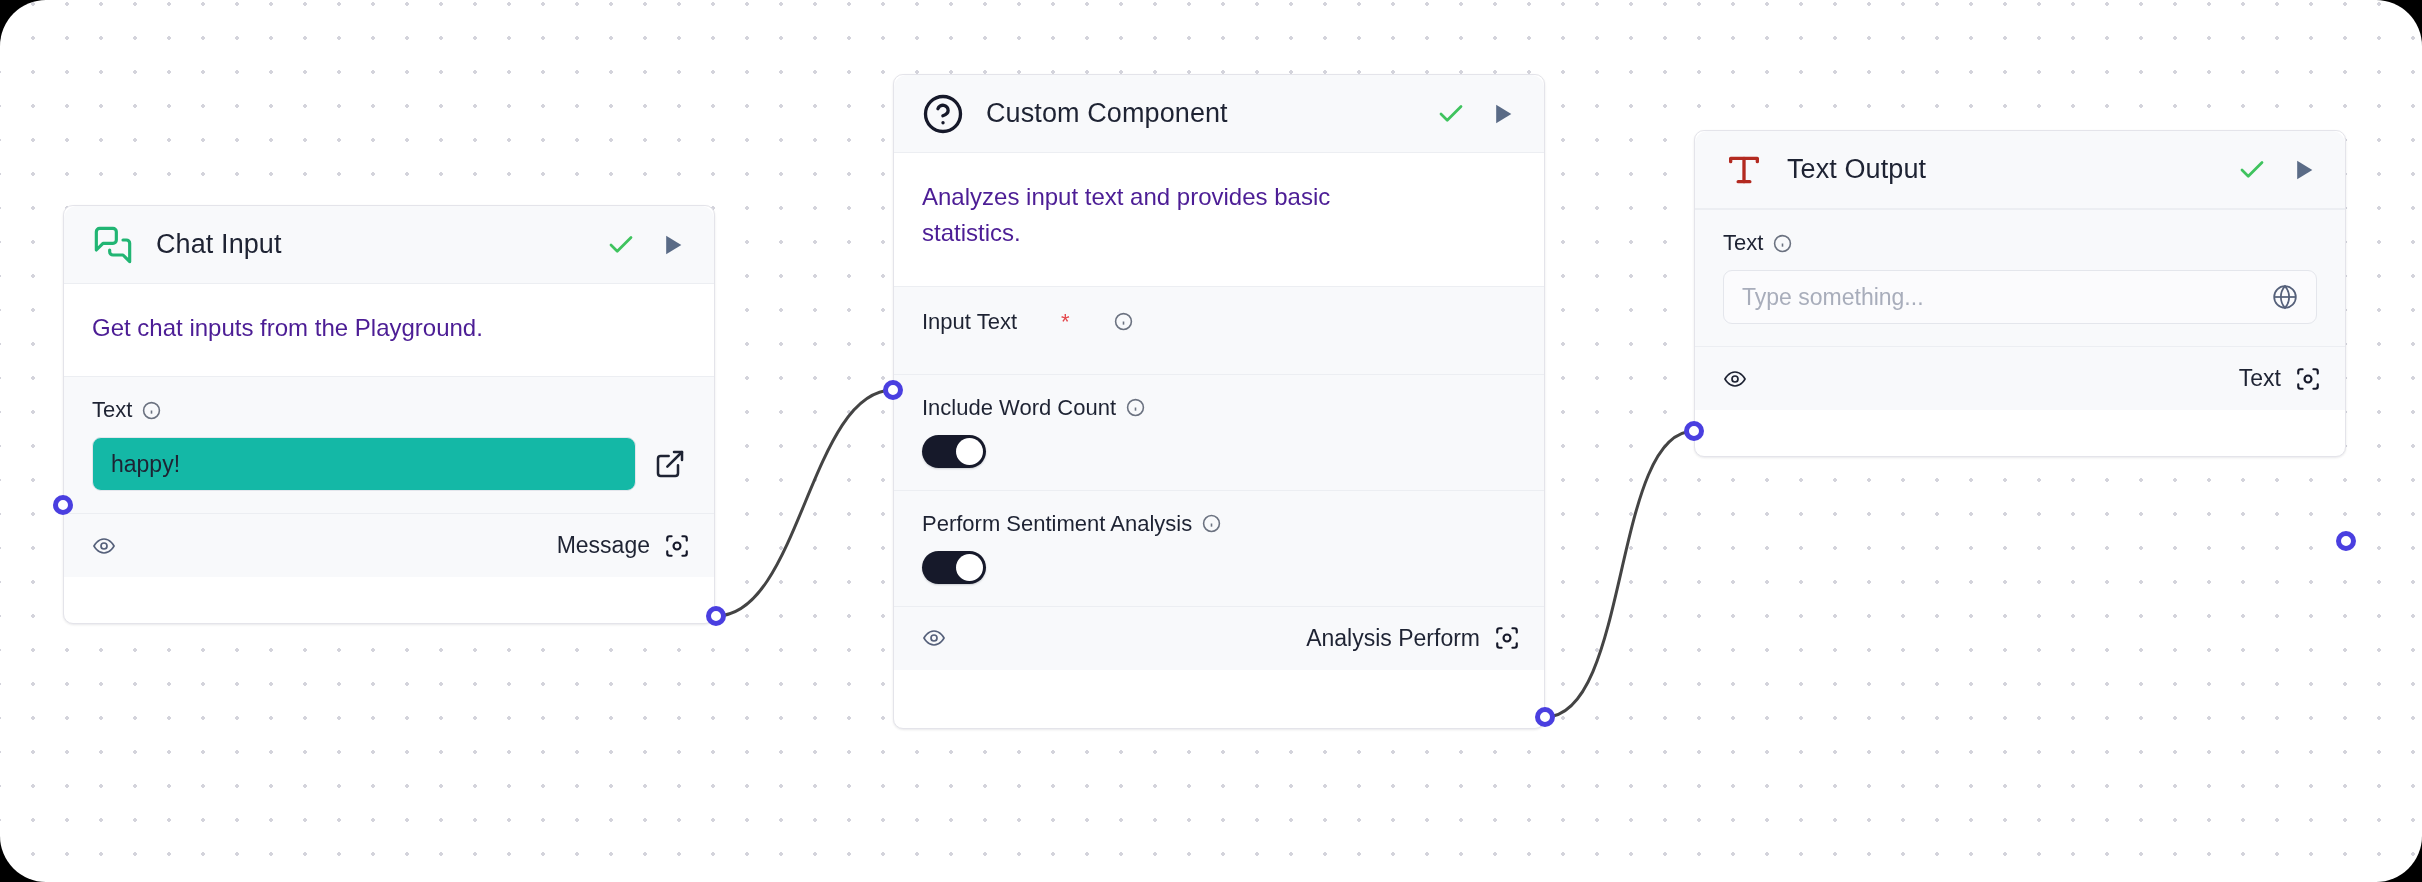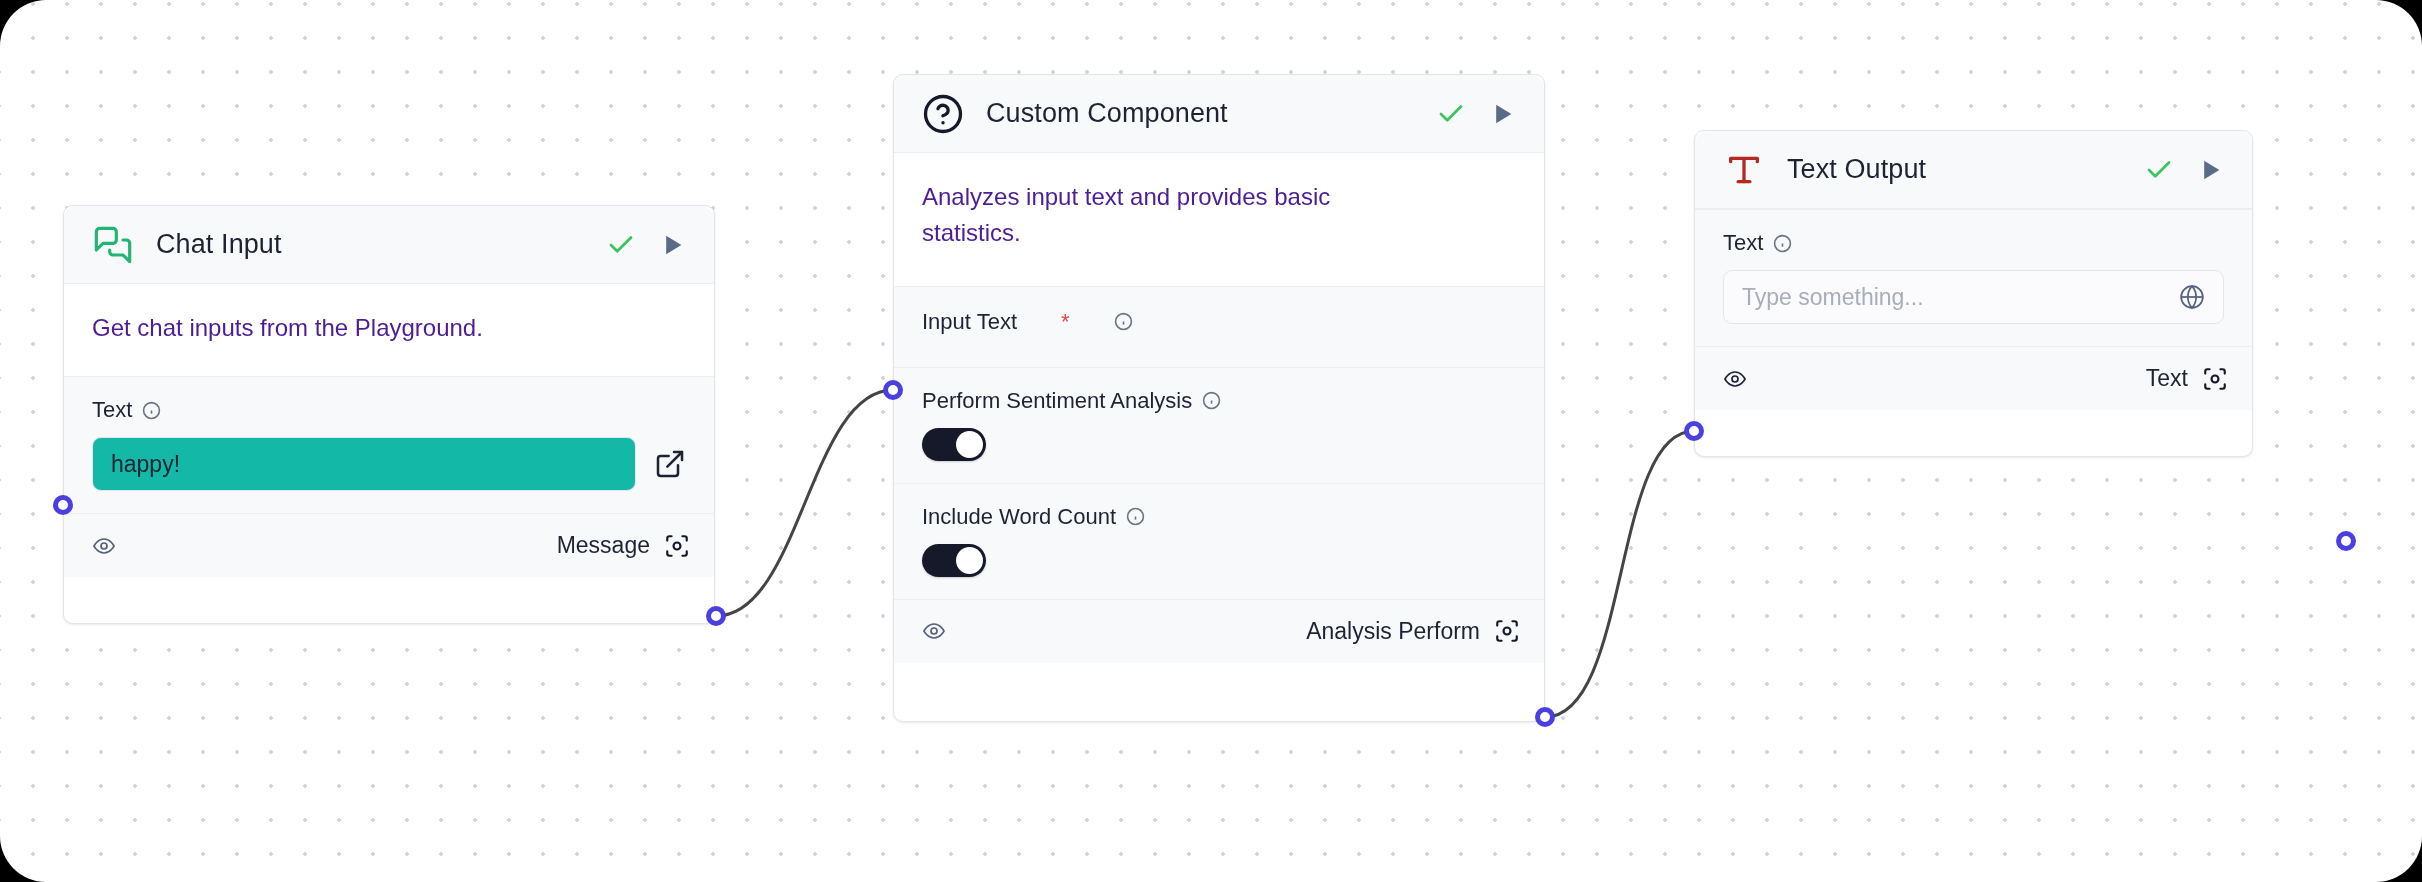--- a/index.html
+++ b/index.html
@@ -97,21 +97,21 @@
 
   .field-label {
     display: flex;
     align-items: center;
     gap: 10px;
     font-size: 22px;
     color: #1e2333;
     margin-bottom: 14px;
     white-space: nowrap;
   }
-  .field-label.nogap { margin-bottom: 8px; gap: 44px; }
+  .field-label.nogap { margin-bottom: 15px; gap: 44px; }
 
   .req-star { color: #e4474c; font-size: 22px; line-height: 1; }
 
   .info-ic { display: inline-flex; align-items: center; }
 
   .input-wrap { display: flex; align-items: center; gap: 18px; }
 
   .text-input {
     flex: 1 1 auto;
     height: 54px;
@@ -306,50 +306,50 @@
             <circle cx="12" cy="12" r="10"></circle>
               <path d="M12 16v-4"></path>
               <path d="M12 8h.01"></path>
           </svg>
         </span>
       </div>
     </div>
 
     <div class="field-row">
       <div class="field-label">
+        <span>Include Word Count</span>
+        <span class="info-ic">
+          <svg width="19" height="19" viewBox="0 0 24 24" fill="none" stroke="#6b7280" stroke-width="2">
+            <circle cx="12" cy="12" r="10"></circle>
+              <path d="M12 16v-4"></path>
+              <path d="M12 8h.01"></path>
+          </svg>
+        </span>
+      </div>
+      <div class="toggle">
+        <span class="knob"></span>
+      </div>
+    </div>
+
+    <div class="field-row">
+      <div class="field-label">
         <span>Perform Sentiment Analysis</span>
         <span class="info-ic">
           <svg width="19" height="19" viewBox="0 0 24 24" fill="none" stroke="#6b7280" stroke-width="2">
             <circle cx="12" cy="12" r="10"></circle>
               <path d="M12 16v-4"></path>
               <path d="M12 8h.01"></path>
           </svg>
         </span>
       </div>
       <div class="toggle">
         <span class="knob"></span>
       </div>
     </div>
 
-    <div class="field-row">
-      <div class="field-label">
-        <span>Include Word Count</span>
-        <span class="info-ic">
-          <svg width="19" height="19" viewBox="0 0 24 24" fill="none" stroke="#6b7280" stroke-width="2">
-            <circle cx="12" cy="12" r="10"></circle>
-              <path d="M12 16v-4"></path>
-              <path d="M12 8h.01"></path>
-          </svg>
-        </span>
-      </div>
-      <div class="toggle">
-        <span class="knob"></span>
-      </div>
-    </div>
-
     <div class="node-footer">
       <span class="icon-btn">
         <svg width="24" height="24" viewBox="0 0 24 24" fill="none" stroke="#55607a" stroke-width="1.7">
           <path d="M2 12s3.5-7 10-7 10 7 10 7-3.5 7-10 7-10-7-10-7z"></path>
             <circle cx="12" cy="12" r="3"></circle>
         </svg>
       </span>
       <span class="footer-right">
         <span class="footer-name">Analysis Perform</span>
         <span class="icon-btn">
@@ -363,21 +363,21 @@
         </span>
       </span>
     </div>
 
     <div class="node-tail" style="height:58px;"></div>
   </div>
 
   <div class="handle" style="left:883px; top:380px;"></div>
   <div class="handle" style="left:1535px; top:707px;"></div>
 
-  <div class="node" style="left:1694px; top:130px; width:559px;">
+  <div class="node" style="left:1694px; top:130px; width:652px;">
 
     <div class="node-header">
       <span class="node-icon">
         <svg width="40" height="40" viewBox="0 0 24 24" fill="none" stroke="#b32a20" stroke-width="2" stroke-linecap="round" stroke-linejoin="round">
           <path d="M4 7V5h16v2"></path>
             <path d="M12 5v14"></path>
             <path d="M8.5 19h7"></path>
         </svg>
       </span>
       <span class="node-title">Text Output</span>

